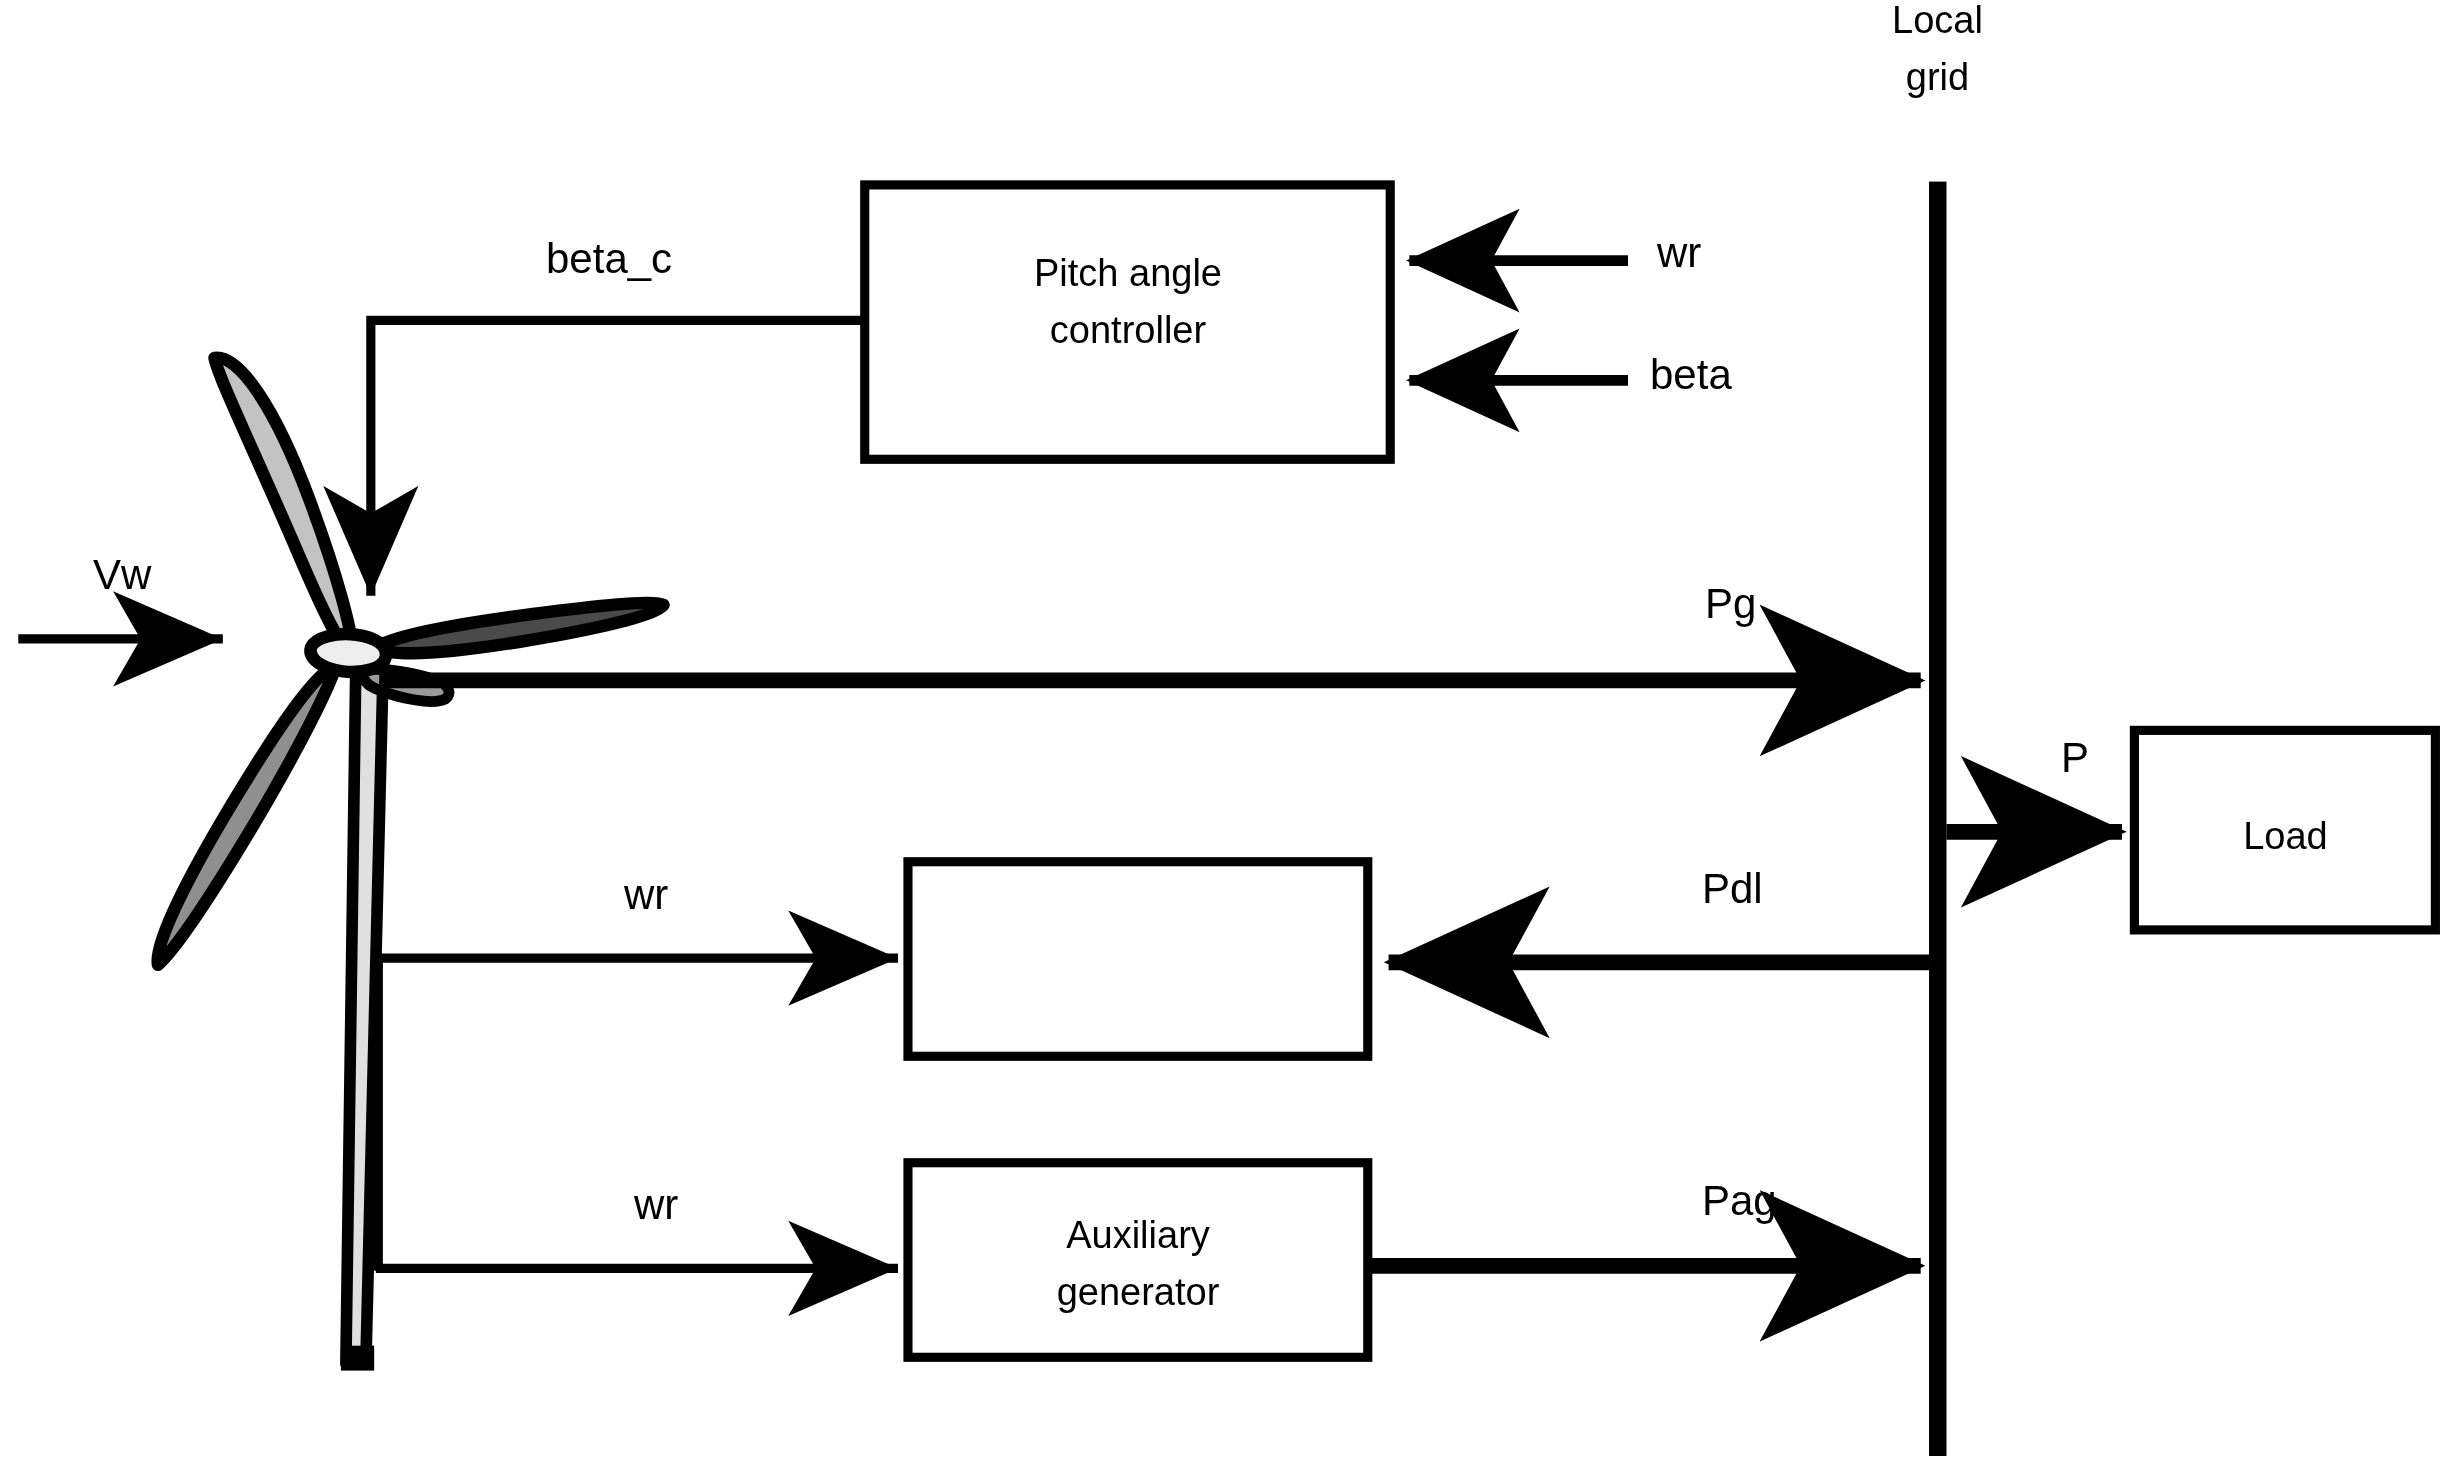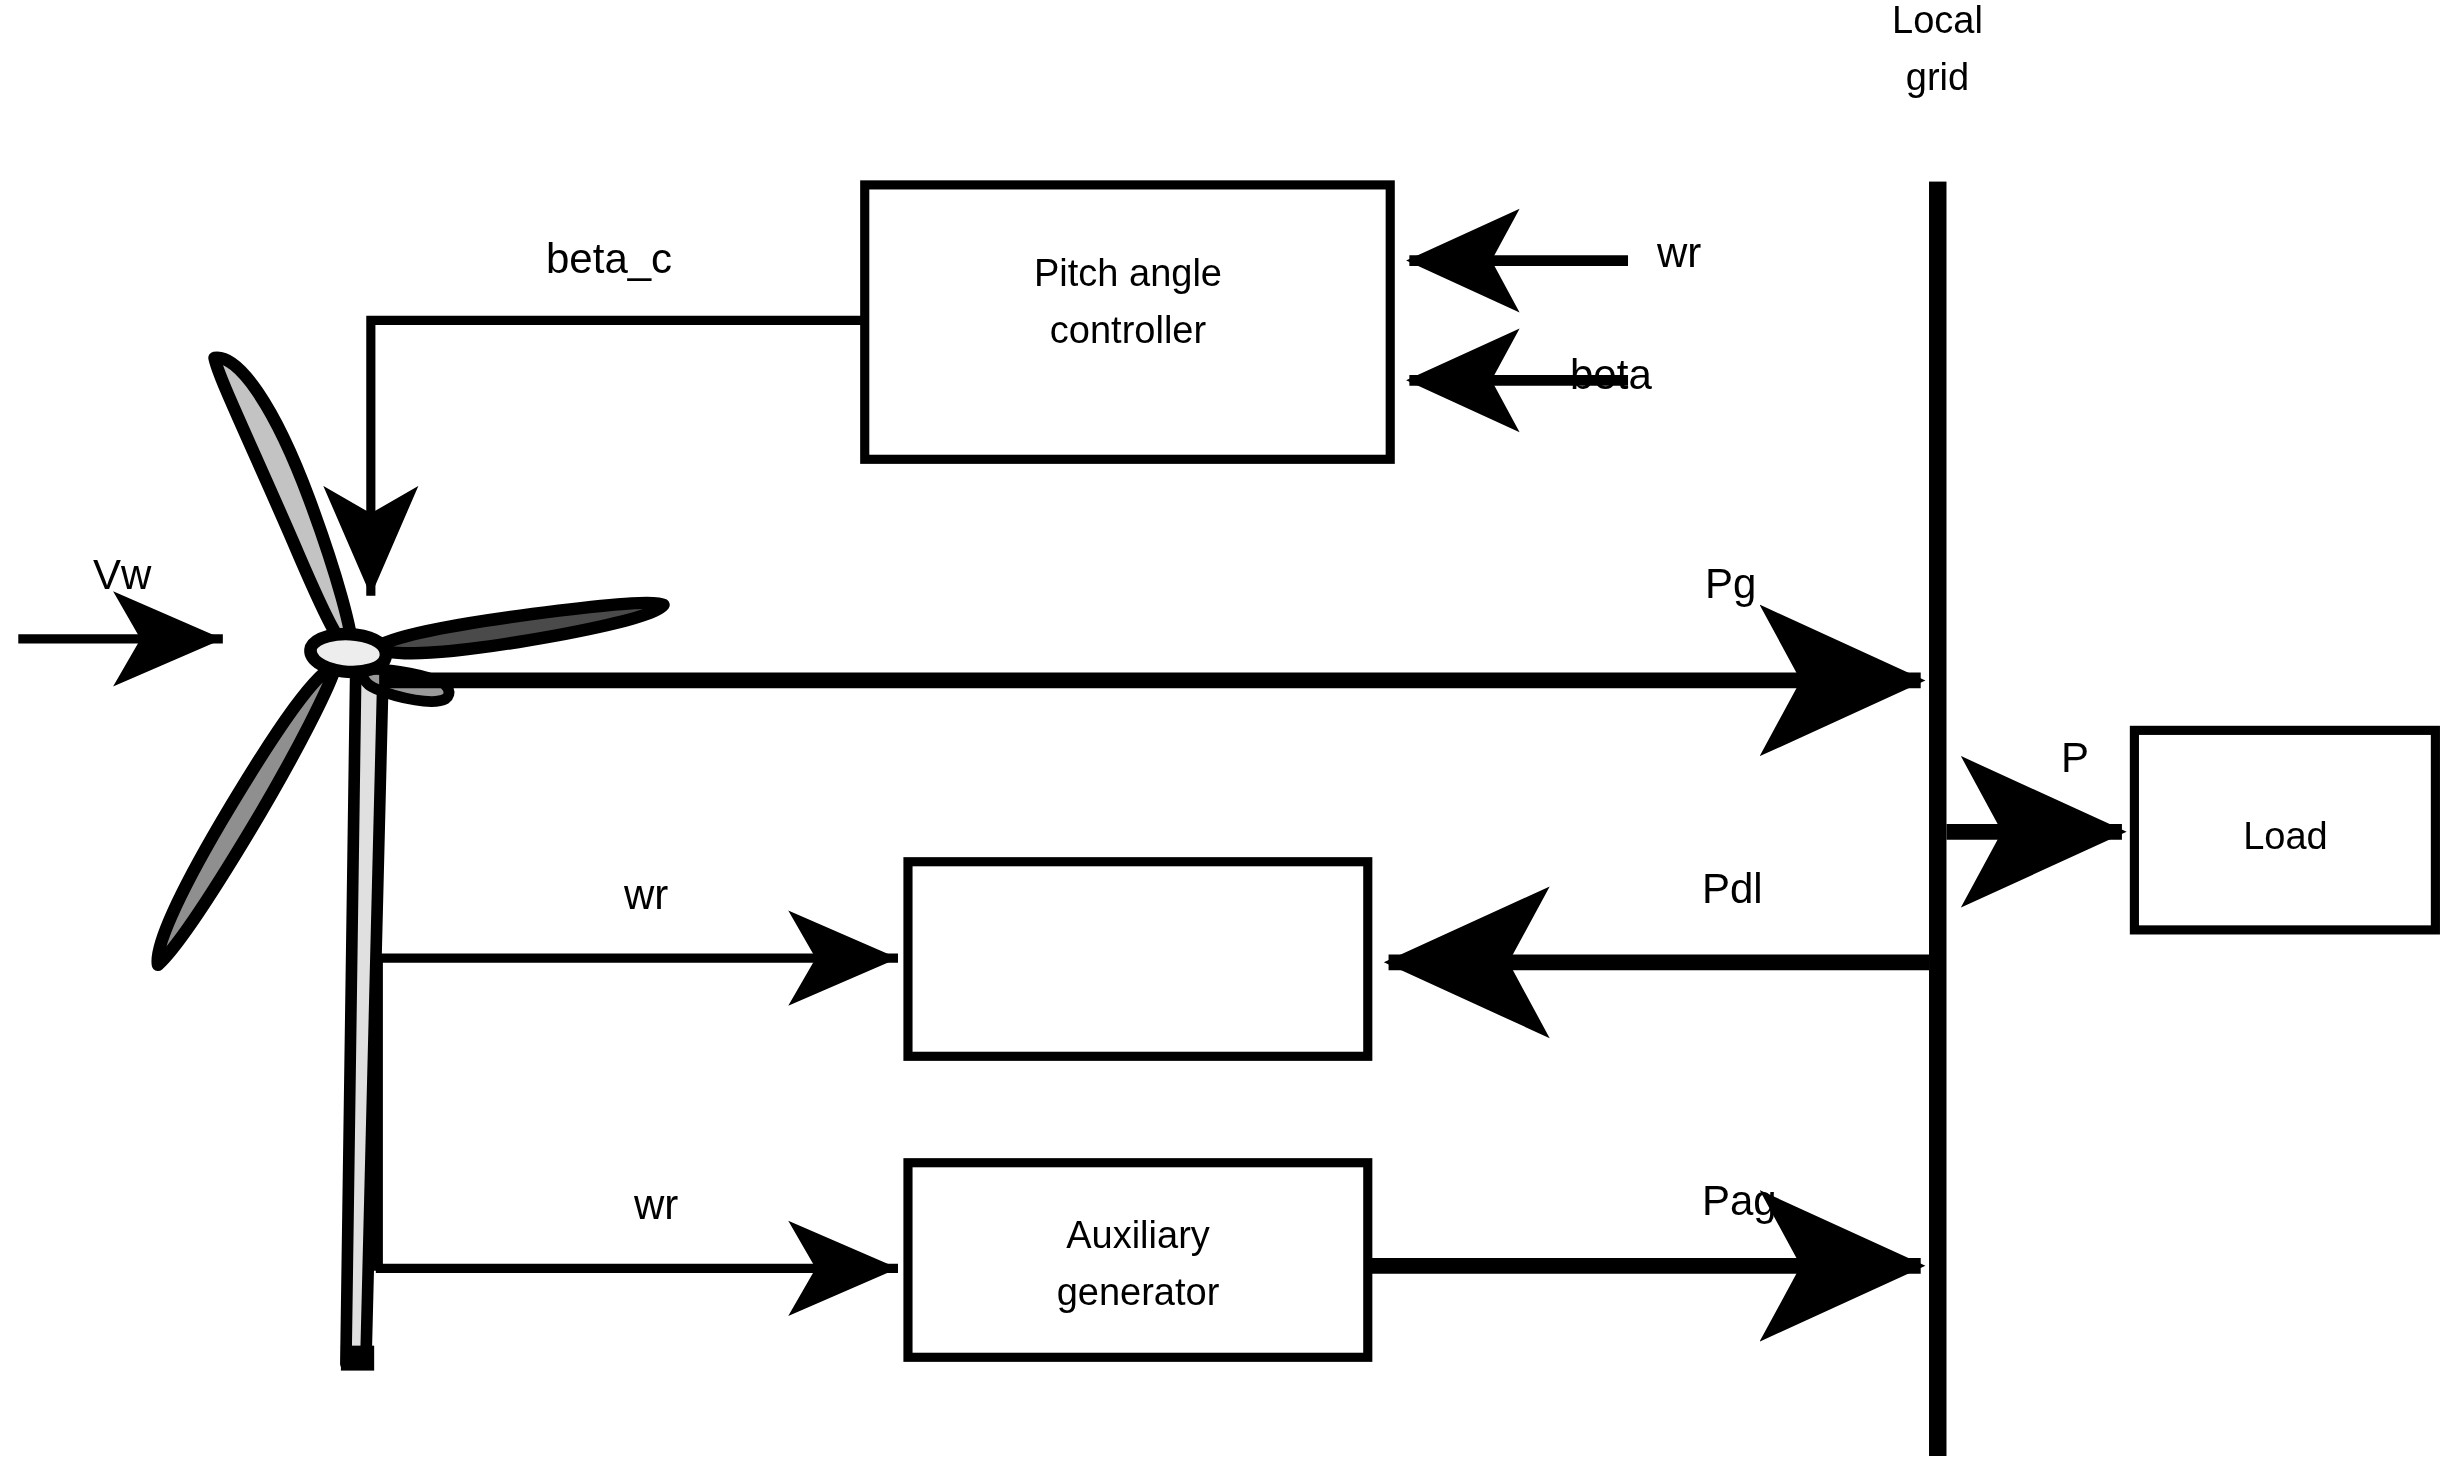--- a/index.html
+++ b/index.html
@@ -111,25 +111,25 @@
   <div class="box-label" style="left:1825px; top:-8.3px; width:225px; font-size:38px;">Local
 grid</div>
 
   <div class="box-label" style="left:865px; top:233px; width:526px;margin-top:12px;">Pitch angle
 controller</div>
 
   <div class="lbl" style="left:546px; top:237px;">beta_c</div>
 
   <div class="lbl" style="left:1657px; top:231px;">wr</div>
 
-  <div class="lbl" style="left:1570px; top:353px;">beta</div>
+  <div class="lbl" style="left:1650px; top:353px;">beta</div>
 
   <div class="lbl" style="left:93px; top:553px;">Vw</div>
 
-  <div class="lbl" style="left:1705px; top:562px;">Pg</div>
+  <div class="lbl" style="left:1705px; top:582px;">Pg</div>
 
   <div class="lbl" style="left:2061px; top:736px;">P</div>
 
   <div class="box-label" style="left:2135px; top:808px; width:301px;">Load</div>
 
   <div class="lbl" style="left:624px; top:873px;">wr</div>
 
 
   <div class="lbl" style="left:1702px; top:867px;">Pdl</div>
 

